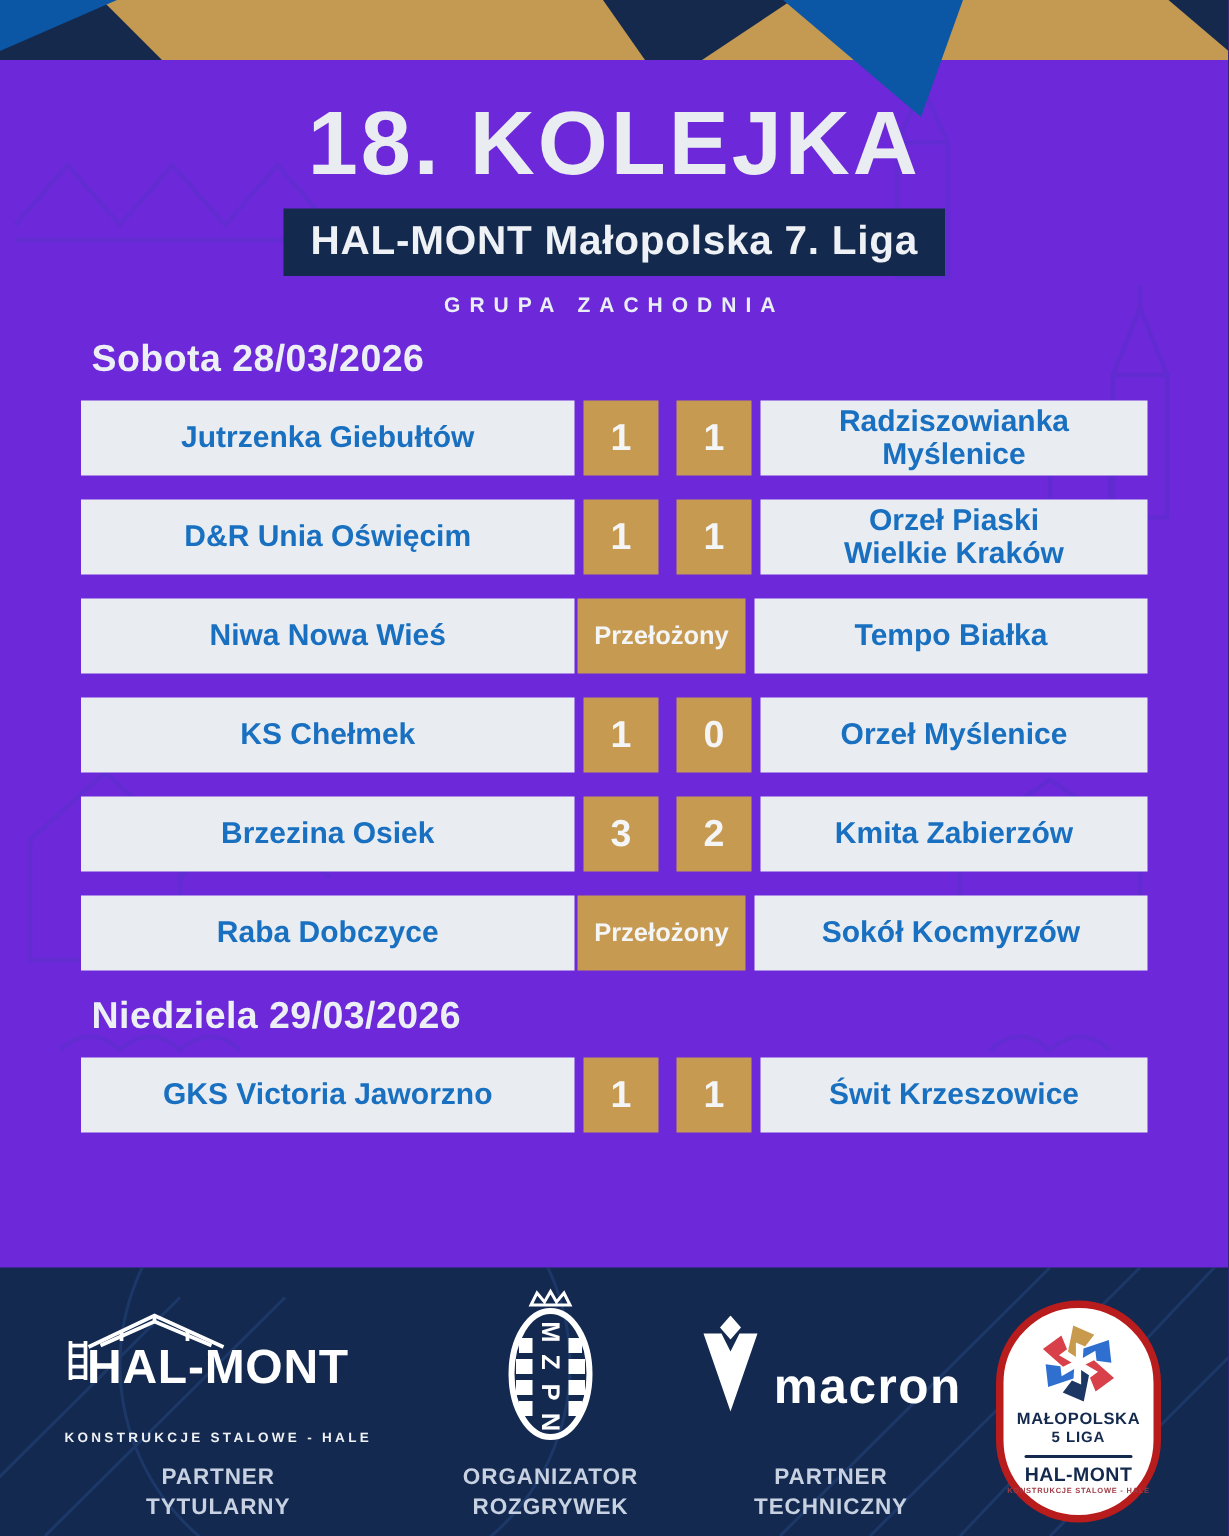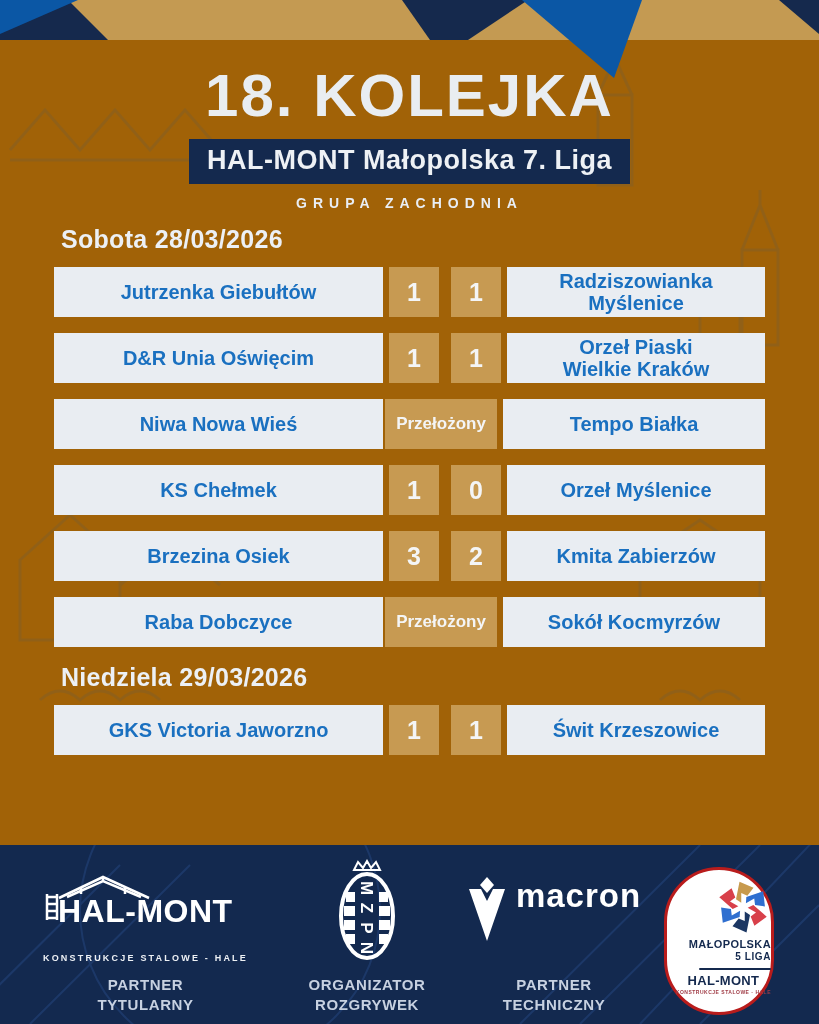--- a/index.html
+++ b/index.html
@@ -1,18 +1,18 @@
 <!DOCTYPE html>
 <html><head>
 <meta charset="utf-8">
 <style>
   html,body{margin:0;padding:0;background:#0c1e3a;}
   .poster{
     position:relative;width:819px;height:1024px;overflow:hidden;
-    background:#a16207;
+    background:#6d28d9;
     font-family:"Liberation Sans",sans-serif;
   }
   svg{display:block;}
   
   .topband{position:absolute;top:0;left:0;z-index:3;}
   
   .watermark{position:absolute;top:0;left:0;z-index:1;opacity:.10;pointer-events:none;}
   
   .header{position:relative;z-index:4;text-align:center;padding-top:66px;}
   .title{font-size:60px;font-weight:700;color:#e9edf1;letter-spacing:2px;line-height:1;}
@@ -40,26 +40,26 @@
   .footer-deco{position:absolute;inset:0;}
   .f-col{position:absolute;top:0;height:179px;display:flex;flex-direction:column;
     align-items:center;justify-content:flex-end;padding-bottom:9px;box-sizing:border-box;}
   .col1{left:28px;width:235px;}
   .col2{left:282px;width:170px;}
   .col3{left:448px;width:212px;}
   .f-logo-wrap{flex:1;display:flex;flex-direction:column;align-items:center;justify-content:center;}
   .f-caption{font-size:15px;font-weight:700;color:#c7d1e1;text-align:center;line-height:1.35;
     white-space:pre-line;letter-spacing:.6px;}
   .hm-sub{font-size:9px;color:#eef1f5;font-weight:700;letter-spacing:2.2px;margin-top:2px;white-space:nowrap;}
-  .macron-row{display:flex;align-items:flex-start;gap:9px;}
+  .macron-row{display:flex;align-items:flex-end;gap:9px;}
   .macron-name{color:#fff;font-size:33px;font-weight:700;letter-spacing:1px;}
   
   .liga-badge{position:absolute;left:664px;top:22px;width:110px;height:148px;box-sizing:border-box;
-    background:#fff;border:3px solid #b91c1c;border-radius:55px;
-    display:flex;flex-direction:column;align-items:flex-end;padding-top:9px;}
+    background:#fff;border:5px solid #b91c1c;border-radius:55px;
+    display:flex;flex-direction:column;align-items:center;padding-top:9px;}
   .lb-line1{font-size:11px;font-weight:700;color:#14294e;margin-top:3px;letter-spacing:.4px;}
   .lb-line2{font-size:10px;font-weight:700;color:#14294e;margin-top:1px;letter-spacing:.6px;}
   .lb-divider{width:72px;height:2px;background:#14294e;margin-top:6px;border-radius:1px;}
   .lb-mini{margin-top:4px;display:flex;flex-direction:column;align-items:center;}
   .lb-mini-name{font-size:13px;font-weight:700;color:#14294e;letter-spacing:.3px;line-height:1;}
   .lb-mini-sub{font-size:5px;font-weight:700;color:#a03c46;letter-spacing:.5px;margin-top:2px;}
 </style>
 </head>
 <body>
 

